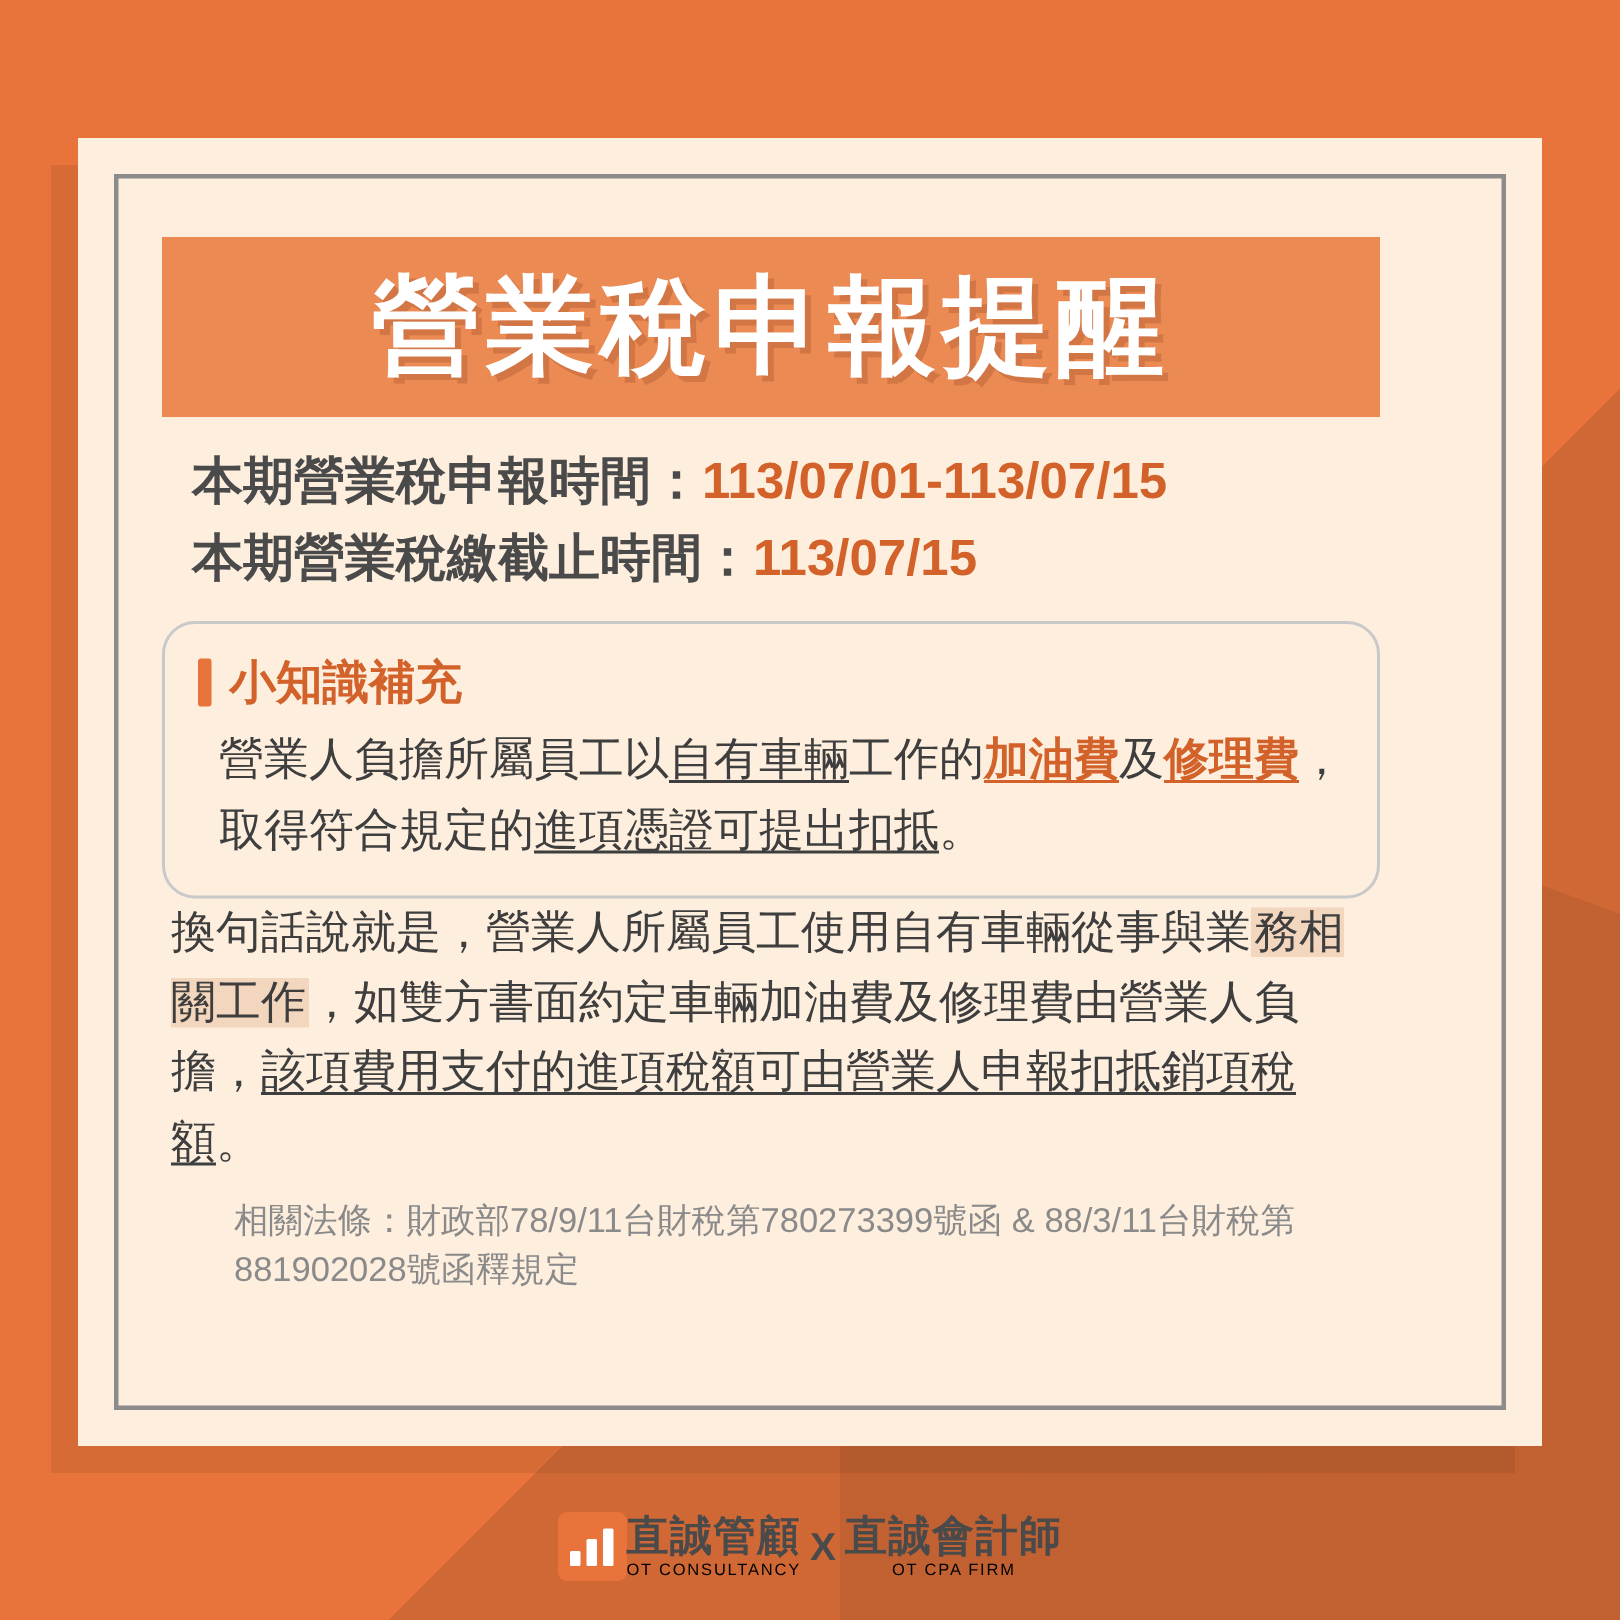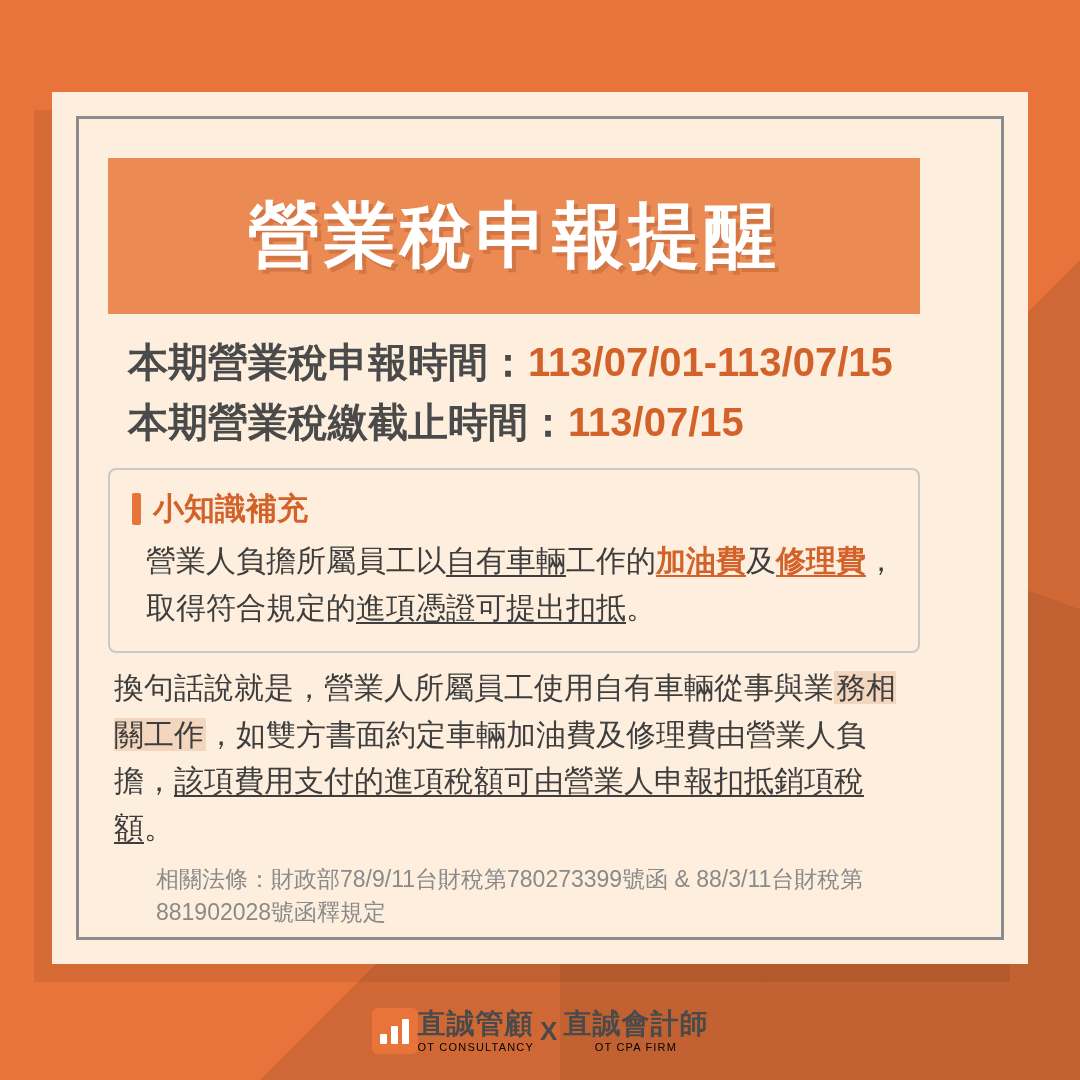--- a/index.html
+++ b/index.html
@@ -53,55 +53,55 @@
 
   .content {
     position: absolute;
     left: 108px;
     top: 158px;
     width: 812px;
   }
 
   .title-bar {
     background: #EB8A53;
-    height: 156px;
+    height: 120px;
     display: flex;
     align-items: center;
     justify-content: center;
   }
   .title-bar h1 {
     margin: 0;
     font-size: 72px;
     font-weight: bold;
     color: #FFFFFF;
     letter-spacing: 4px;
     text-shadow: 4px 4px 0 rgba(160,80,40,0.35);
     font-family: "Liberation Sans", sans-serif;
   }
 
   .dates {
     margin-top: 18px;
     padding-left: 20px;
   }
   .date-line {
-    font-size: 40px;
+    font-size: 34px;
     font-weight: bold;
     color: #4A4A4A;
     line-height: 1.5;
     white-space: nowrap;
   }
   .date-line .val {
     color: #D2622A;
     font-weight: bold;
   }
 
   .tipbox {
     margin-top: 16px;
     border: 2px solid #C9C9C9;
-    border-radius: 8px;
+    border-radius: 22px;
     padding: 18px 22px 20px 22px;
     background: #FDEEDD;
   }
   .tip-head {
     display: flex;
     align-items: center;
     gap: 12px;
     margin-bottom: 8px;
   }
   .tip-bar {
@@ -120,21 +120,21 @@
     font-size: 30px;
     line-height: 1.55;
     color: #3E3E3E;
     padding-left: 14px;
   }
   .u { text-decoration: underline; text-underline-offset: 4px; text-decoration-thickness: 2px; }
   .hl-orange { color: #D2622A; font-weight: bold; }
   .u-orange { text-decoration: underline; text-decoration-color:#D2622A; text-underline-offset: 4px; text-decoration-thickness: 2px;}
 
   .para {
-    margin-top: 12px;
+    margin-top: 0;
     font-size: 30px;
     line-height: 1.55;
     color: #3E3E3E;
     padding-left: 6px;
   }
   .mark {
     background: #F3D6BE;
     padding: 0 2px;
   }
 

